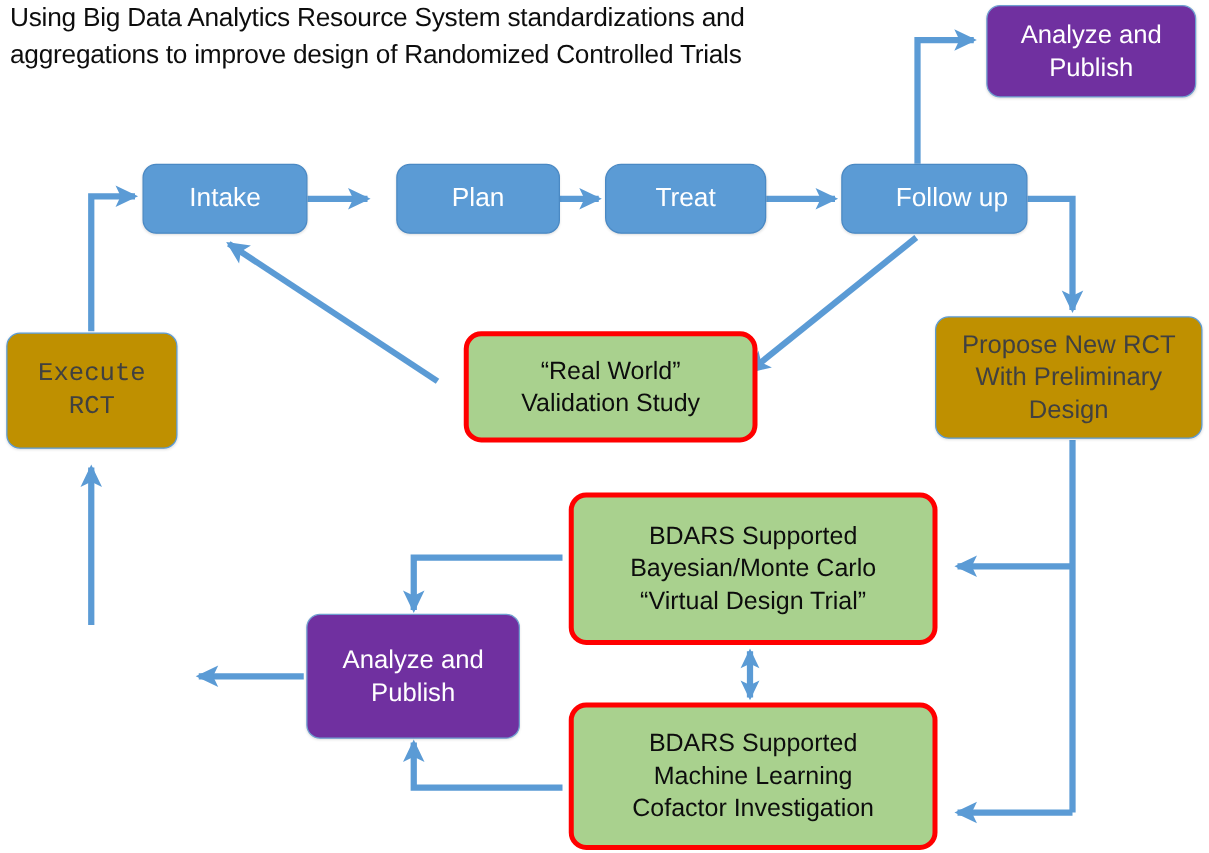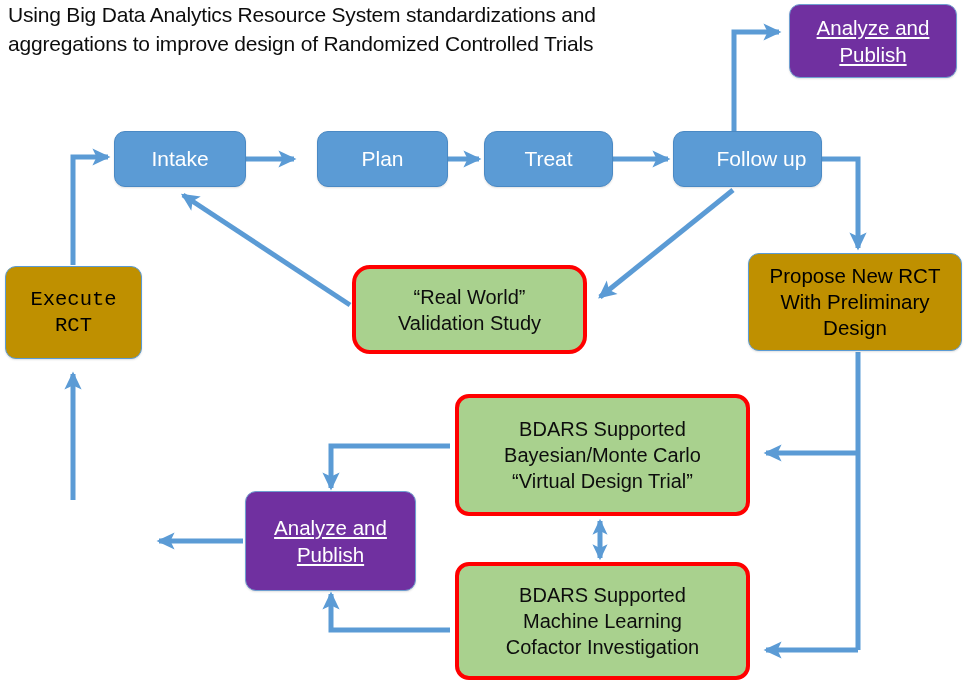--- a/index.html
+++ b/index.html
@@ -58,33 +58,32 @@
     border: 1px solid #4a89c4;
     color: #ffffff;
     font-size: 21px;
     line-height: 26px;
     box-shadow: 0 1px 2px rgba(0,0,0,0.12);
     align-items: center;
   }
   .node.gold {
     background: #bf9000;
     border: 1.5px solid #5b9bd5;
-    color: #000000;
+    color: #404040;
     font-size: 20.5px;
     line-height: 26px;
     box-shadow: 0 1px 2px rgba(0,0,0,0.12);
   }
   .node.purple {
     background: #7030a0;
     border: 1.5px solid #6f9fd0;
     color: #ffffff;
     font-size: 20.5px;
     line-height: 27px;
     box-shadow: 0 1px 2px rgba(0,0,0,0.12);
-    text-decoration: underline;
   }
   .node.green {
     background: #a9d18e;
     border: 4px solid #ff0000;
     color: #0d0d0d;
     font-size: 20px;
     line-height: 26px;
     border-radius: 14px;
   }
 </style>
@@ -161,21 +160,21 @@
 
   <div class="node blue" style="left:673px; top:131px; width:149px; height:56px;padding-left:28px;">
     <span class="lbl">Follow up</span>
   </div>
 
   <div class="node gold" style="left:5px; top:266px; width:137px; height:93px;font-family:Liberation Mono, monospace;">
     <span class="lbl">Execute
 RCT</span>
   </div>
 
-  <div class="node green" style="left:352px; top:265px; width:235px; height:89px;border-radius:18px;">
+  <div class="node green" style="left:371px; top:265px; width:235px; height:89px;">
     <span class="lbl">“Real World”
 Validation Study</span>
   </div>
 
   <div class="node gold" style="left:748px; top:253px; width:214px; height:98px;">
     <span class="lbl">Propose New RCT
 With Preliminary
 Design</span>
   </div>
 

